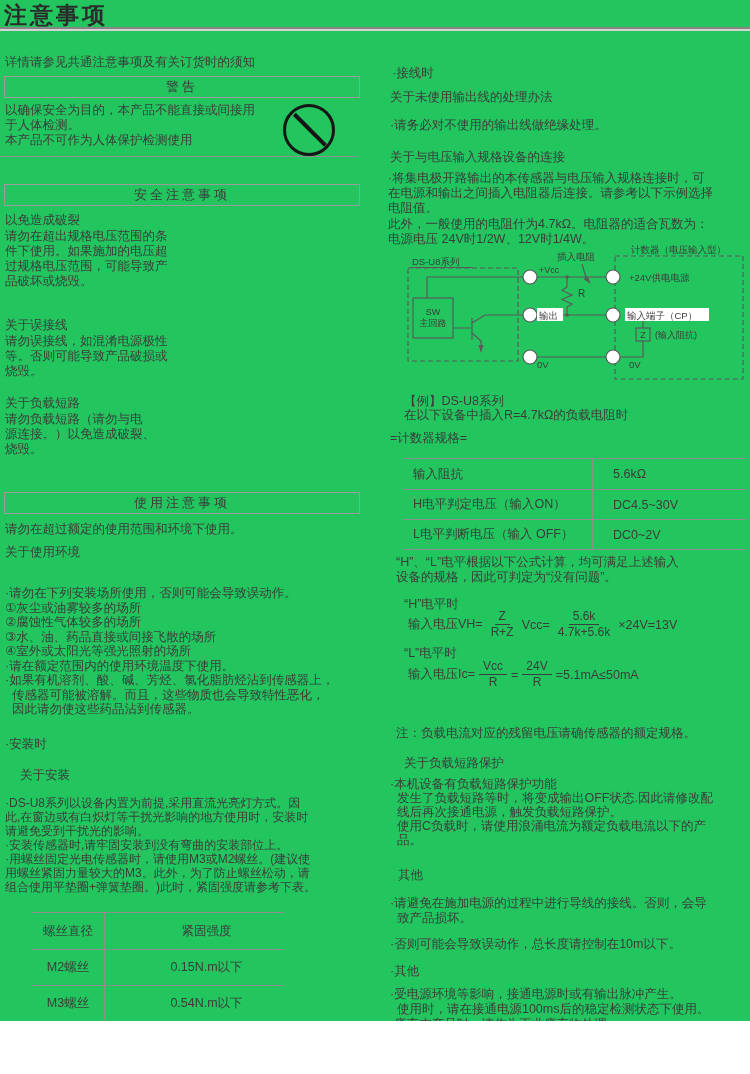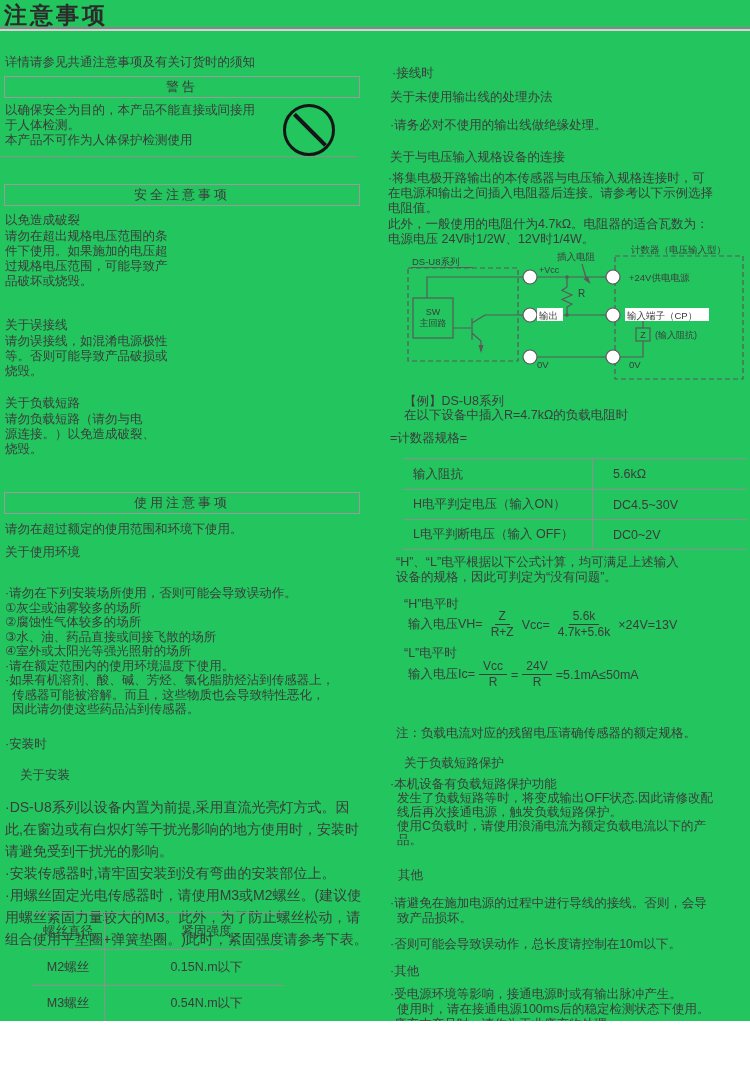--- a/index.html
+++ b/index.html
@@ -29,21 +29,21 @@
   [data-name="safety-body-2"]{left:5px;top:412px;}
 
   [data-name="usage-box"]{left:4px;top:492px;width:354px;height:20px;}
   [data-name="usage-line1"]{left:5px;top:522px;}
   [data-name="env-heading"]{left:5px;top:545px;}
   [data-name="env-list"]{position:absolute;left:5px;top:586px;}
   [data-name="env-list"] .t2{font-size:12.5px;line-height:14.5px;white-space:pre;}
   [data-name="install-bullet"]{left:5px;top:737px;}
   [data-name="install-heading"]{left:20px;top:768px;}
   [data-name="install-list"]{position:absolute;left:5px;top:796px;}
-  [data-name="install-list"] .t2{font-size:14px;line-height:22px;white-space:pre;}
+  [data-name="install-list"] .t2{font-size:12px;line-height:14px;white-space:pre;}
 
   [data-name="screw-table"]{position:absolute;left:32px;top:912px;width:252px;
       display:grid;grid-template-columns:72px 180px;grid-auto-rows:36px;
       border-top:1.5px solid #8f8f8f;border-bottom:1.5px solid #8f8f8f;font-size:12.5px;}
   [data-name="screw-table"] .cell{display:flex;align-items:center;justify-content:center;border-top:1.5px solid #8f8f8f;}
   [data-name="screw-table"] .cell.r0{border-top:none;font-family:Liberation Serif, serif;}
   [data-name="screw-table"] .cell.c1{border-left:1.5px solid #8f8f8f;padding-left:24px;}
   [data-name="movable-note"]{left:5px;top:1042px;}
 
   [data-name="wiring-bullet"]{left:392px;top:66px;}

